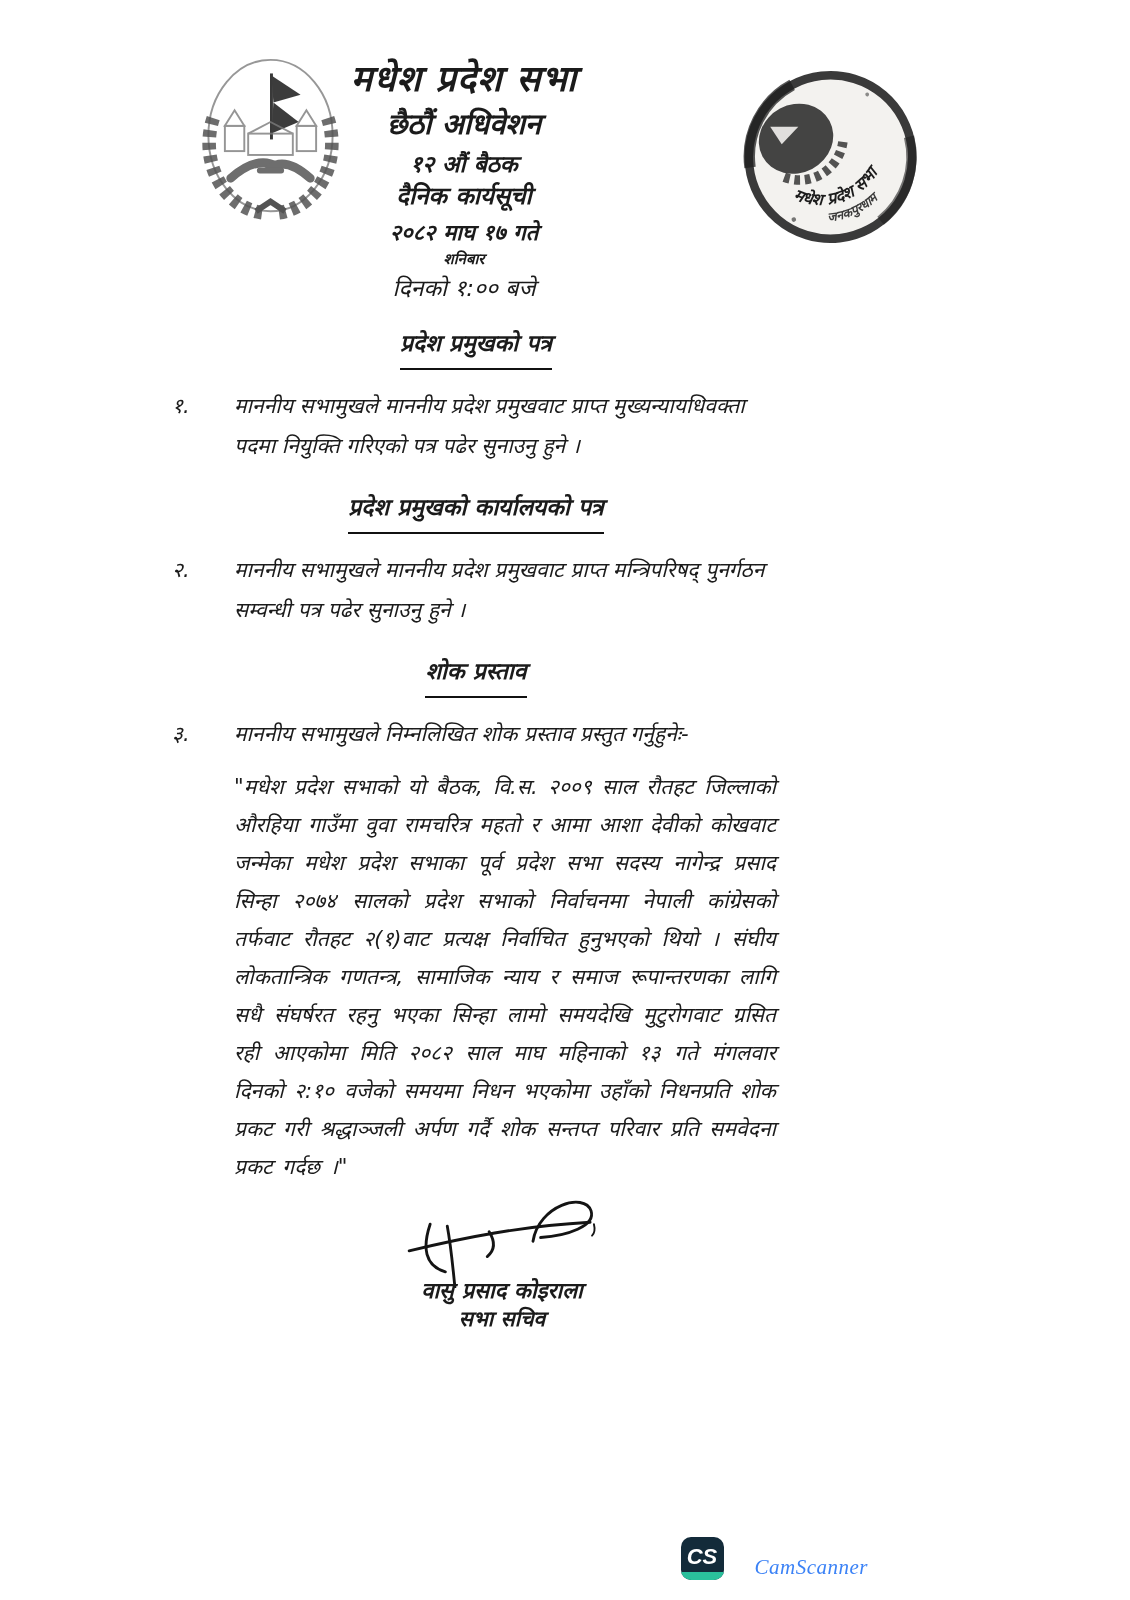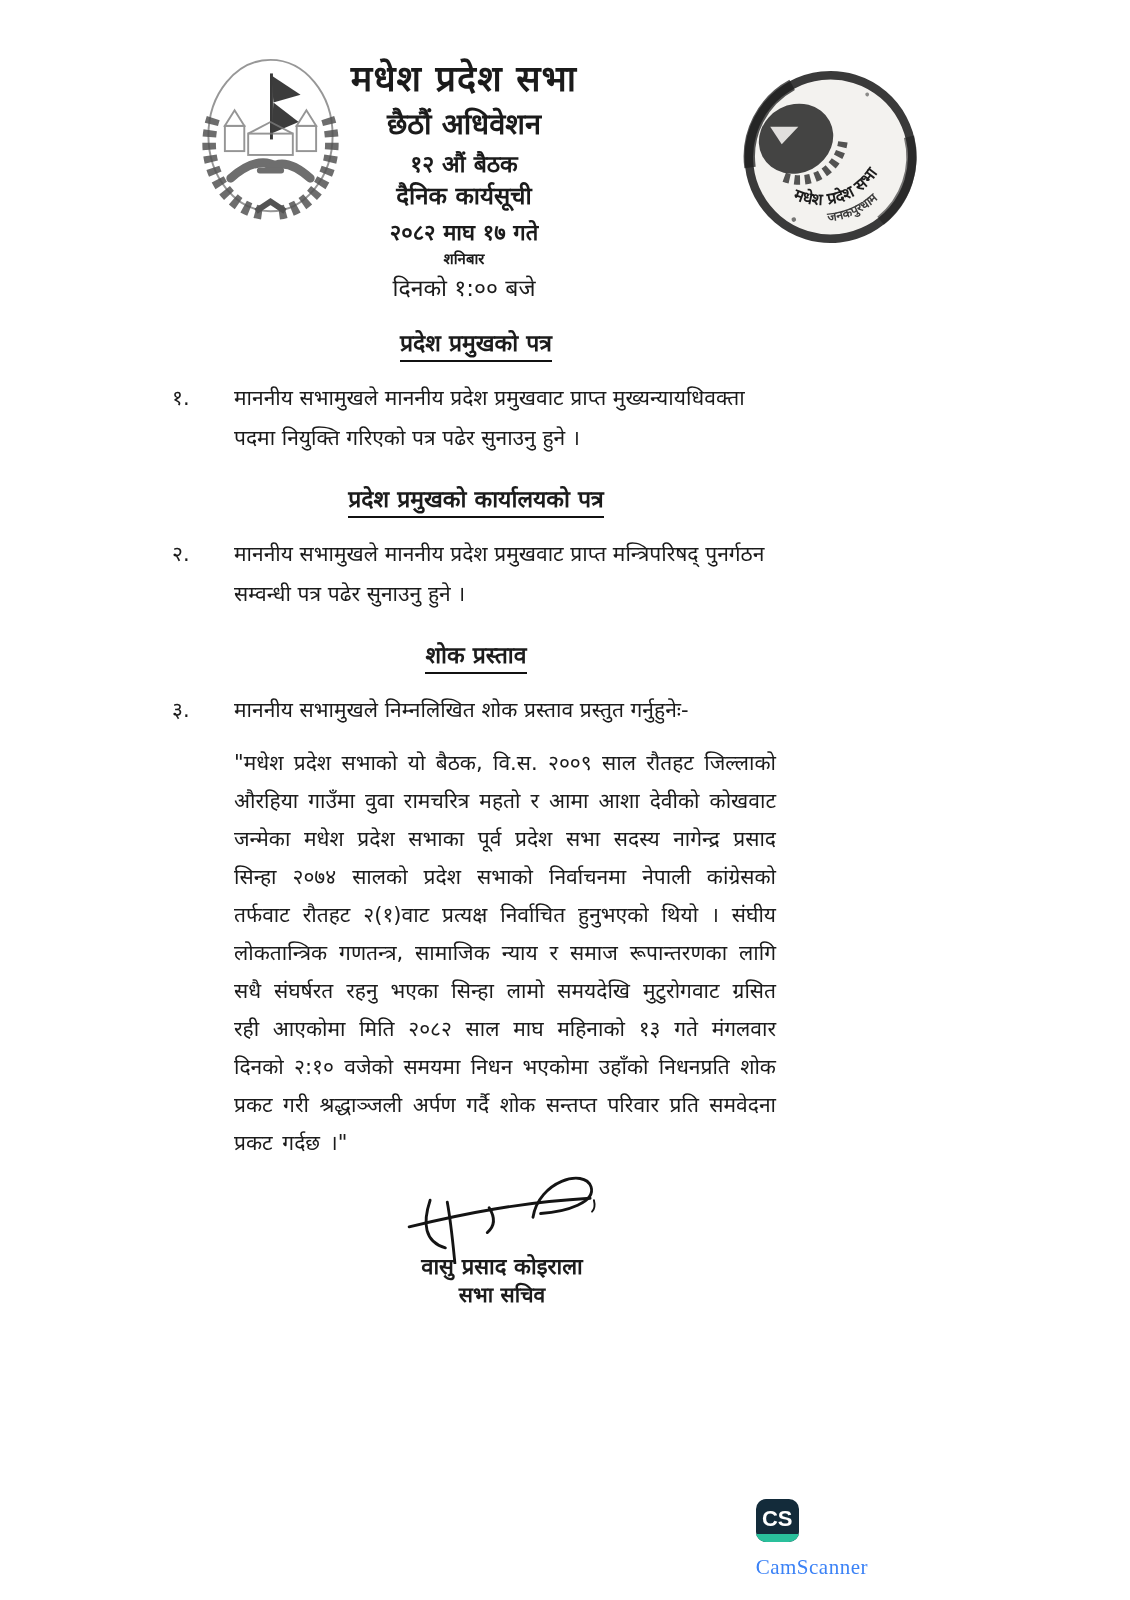--- a/index.html
+++ b/index.html
@@ -3,56 +3,57 @@
 <meta charset="utf-8">
 <style>
   html,body{margin:0;padding:0;background:#ffffff;}
   .page{
     position:relative;
     width:928px;height:1600px;
     background:#ffffff;
     font-family:"DejaVu Sans",sans-serif;
     color:#1b1b1b;
     overflow:hidden;
+    font-style:italic;
   }
   
   .emblem{position:absolute;left:188px;top:50px;width:165px;height:175px;opacity:.88;}
   
   .seal{position:absolute;left:728px;top:62px;width:205px;height:190px;}
   
   .header{padding-top:58px;text-align:center;line-height:1.15;}
   .h-org{font-size:36px;font-weight:bold;letter-spacing:1px;}
   .h-session{font-size:29px;font-weight:bold;margin-top:9px;}
   .h-meeting{font-size:23px;font-weight:bold;margin-top:9px;}
   .h-agenda{font-size:24px;font-weight:bold;margin-top:6px;}
   .h-date{font-size:22px;font-weight:600;margin-top:9px;}
   .h-day{font-size:15px;font-weight:bold;margin-top:6px;}
   .h-time{font-size:23px;margin-top:7px;}
   
   .content{margin:0 148px 0 172px;}
   .sec-heading-wrap{text-align:center;margin-top:24px;}
   .sec-heading{
     display:inline-block;font-size:23px;font-weight:bold;
-    border-bottom:2px solid #111;padding-bottom:2px;
+    border-bottom:2px solid #111;padding-bottom:10px;
   }
   .item{display:flex;margin-top:16px;font-size:21px;line-height:40px;}
   .item-num{width:62px;flex:0 0 62px;}
   .item-text{flex:1;}
   .quote-para{
     margin:14px 4px 0 62px;
     font-size:21px;line-height:38px;
     text-align:justify;word-spacing:3px;
   }
   
   .sig-block{width:300px;margin-left:auto;margin-right:128px;margin-top:2px;text-align:center;}
   .sig-scrawl{display:block;margin:0 auto -14px auto;}
   .sig-name{font-size:22px;font-weight:600;}
   .sig-title{font-size:21px;font-weight:600;margin-top:0;}
   
-  .footer{position:absolute;right:60px;bottom:20px;display:flex;align-items:flex-start;gap:13px;flex-direction:column;}
+  .footer{position:absolute;right:60px;bottom:20px;display:flex;align-items:flex-end;gap:31px;}
   .cs-icon{
     position:relative;width:43px;height:43px;border-radius:10px;
     background:#132b3a;display:flex;align-items:center;justify-content:center;
     overflow:hidden;
   }
   .cs-icon span{color:#fff;font-weight:bold;font-size:22px;font-family:"Liberation Sans",sans-serif;margin-top:-4px;}
   .cs-strip{position:absolute;left:0;right:0;bottom:0;height:8px;background:#2ac09c;}
   .cs-text{font-family:"Liberation Serif",serif;font-size:21px;color:#3b82f6;letter-spacing:.5px;}
 </style>
 </head>

